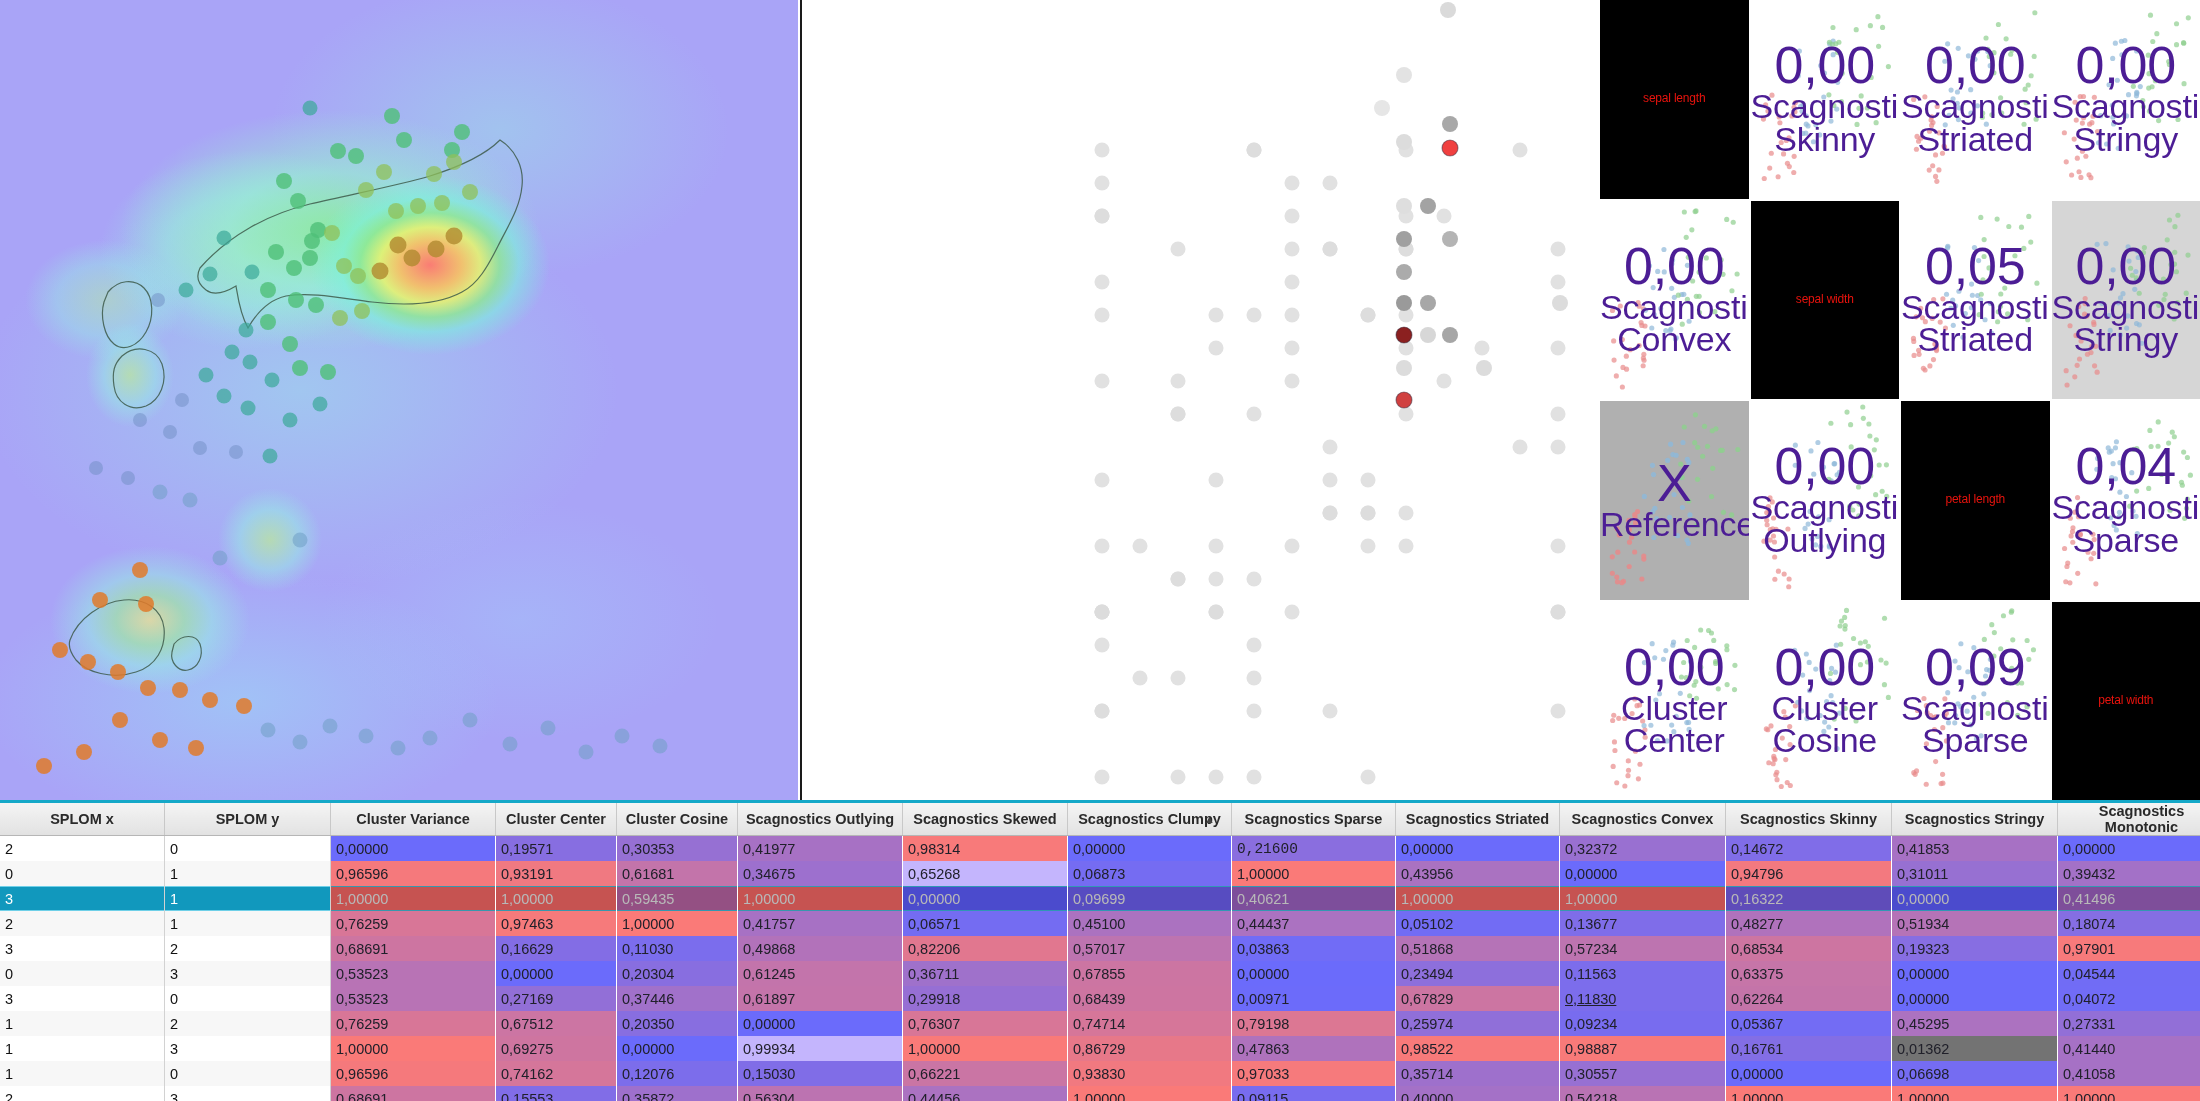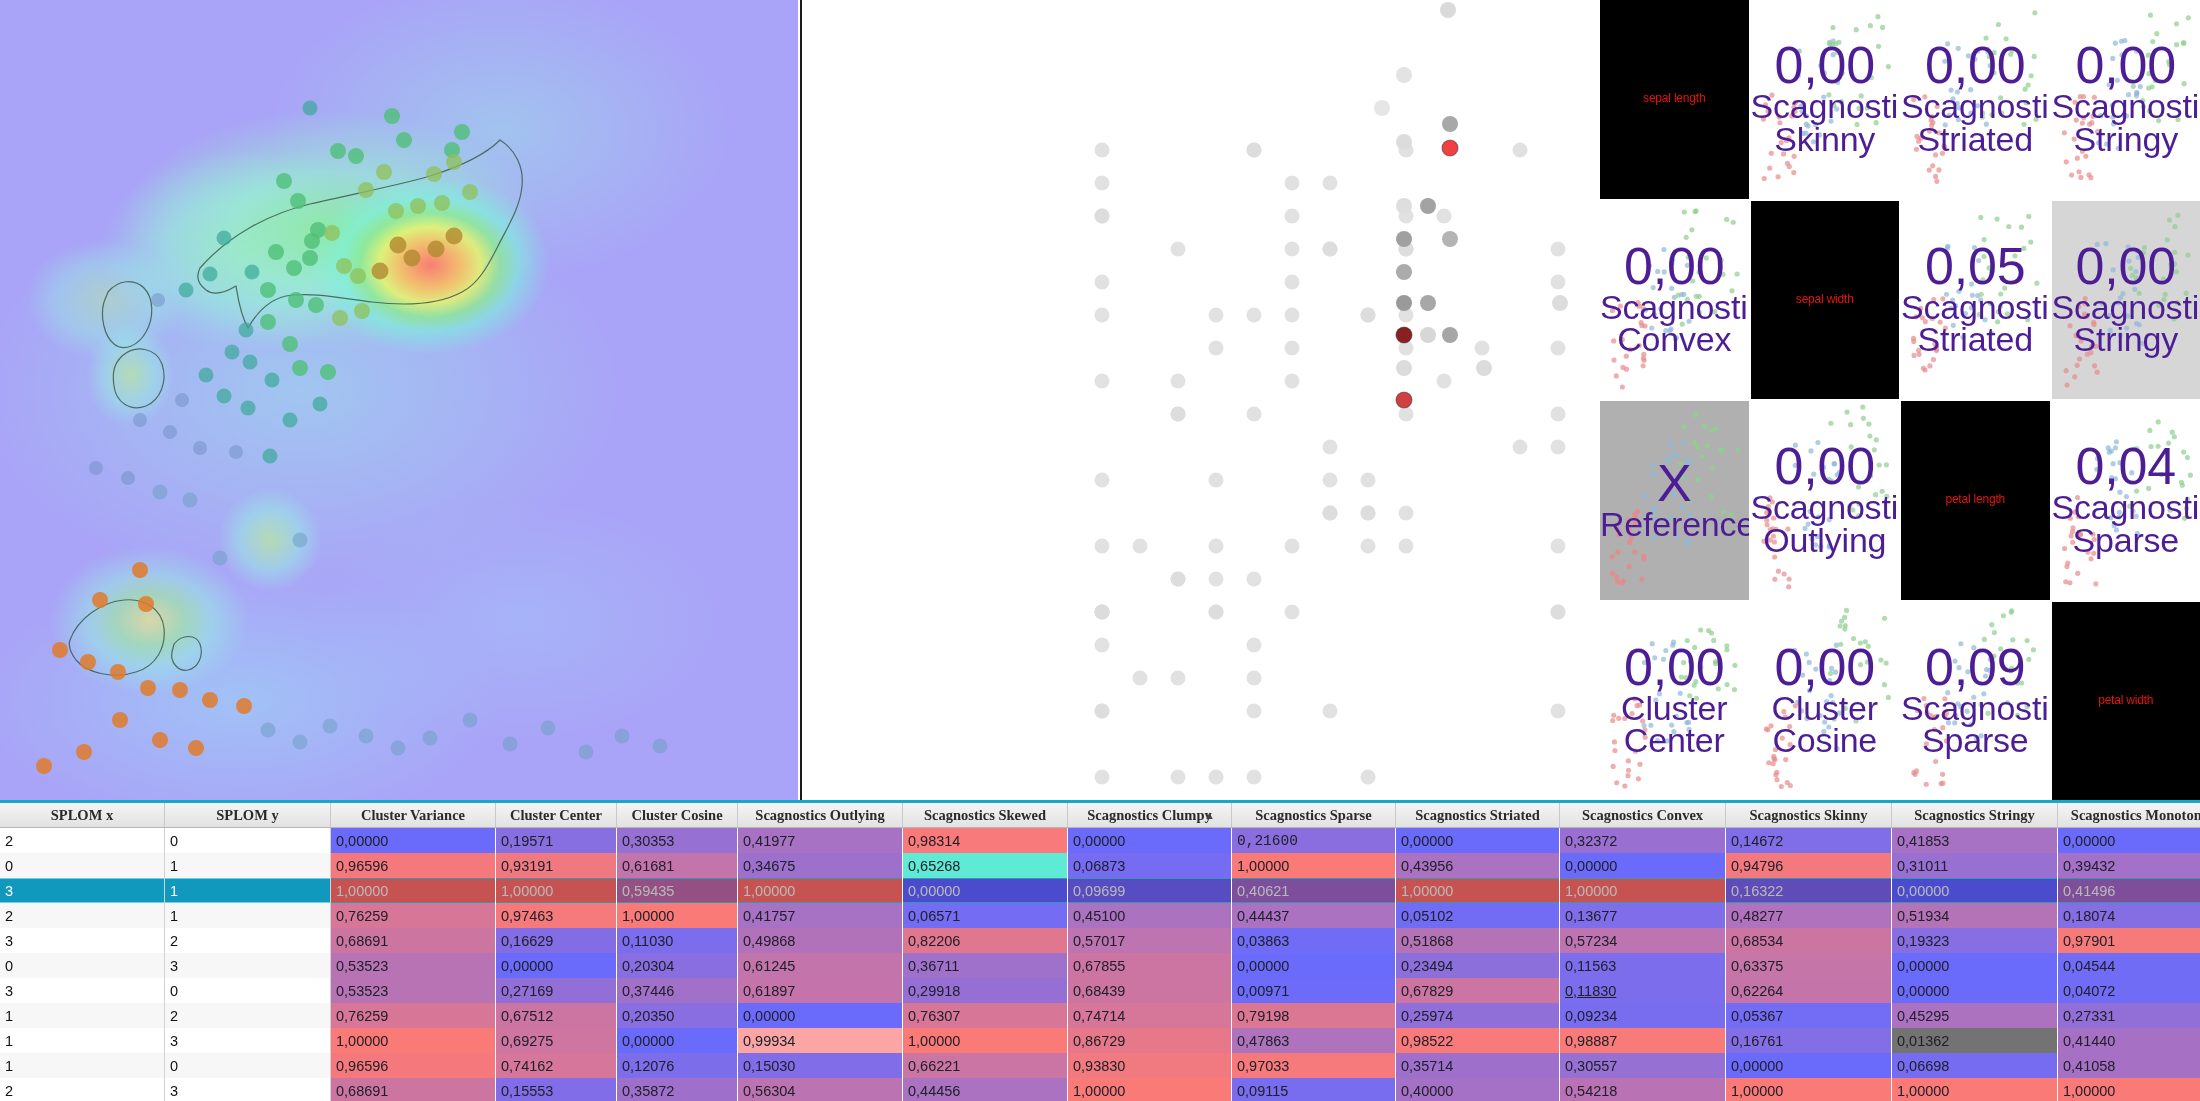--- a/index.html
+++ b/index.html
@@ -51,21 +51,21 @@
   .cell.diag .lbl{color:#e8130d;font-size:12px;}
   .cell.ref .lbl .val{font-size:52px;}
 
   
   #tablewrap{position:absolute;left:0;top:800px;width:2200px;height:301px;background:#fff;
              border-top:3px solid #15a8c8;box-sizing:border-box;overflow:hidden;}
   table{border-collapse:collapse;table-layout:fixed;width:2200px;font-size:14px;}
   thead th{height:24px;background:linear-gradient(#f4f4f4,#e2e2e2);
            border-right:1px solid #c8c8c8;border-bottom:1px solid #b6b6b6;
            color:#2a2a2a;font-weight:bold;font-size:14.5px;text-align:center;
-           font-family:Liberation Serif, serif;position:relative;padding:0 4px;margin-left:36px;}
+           font-family:Liberation Sans, sans-serif;position:relative;padding:0 4px;margin-left:36px;}
   thead th .sarr{position:absolute;right:16px;top:50%;transform:translateY(-50%);
                  font-size:11px;color:#444;}
   tbody td{height:25px;padding:0 5px;border-right:1px solid #fff;
            color:#20202a;font-size:14.5px;white-space:nowrap;overflow:hidden;}
   tbody td.idx{background:#fff;border-right:1px solid #d2d2d2;color:#111;}
   tbody tr.alt td.idx{background:#f7f7f7;}
   tbody tr.sel td.idx{background:#1198bd;color:#fff;
         box-shadow:inset 0 1px 0 #6fd0e8,inset 0 -1px 0 #6fd0e8;}
   tbody tr.sel td.num{color:#fff;
         box-shadow:inset 0 1px 0 rgba(90,210,235,.95),inset 0 -1px 0 rgba(90,210,235,.95);}
@@ -1243,21 +1243,21 @@
             <td class="num" style="background: rgb(167, 113, 196);">0,41853</td>
             <td class="num" style="background: rgb(107, 107, 251);">0,00000</td>
           </tr>
           <tr class="alt">
             <td class="idx">0</td>
             <td class="idx">1</td>
             <td class="num" style="background: rgb(245, 121, 124);">0,96596</td>
             <td class="num" style="background: rgb(240, 121, 129);">0,93191</td>
             <td class="num" style="background: rgb(195, 116, 170);">0,61681</td>
             <td class="num" style="background: rgb(157, 112, 206);">0,34675</td>
-            <td class="num" style="background: #5eead4;">0,65268</td>
+            <td class="num" style="background: #c4b5fd;">0,65268</td>
             <td class="num" style="background: rgb(117, 108, 242);">0,06873</td>
             <td class="num" style="background: rgb(250, 122, 120);">1,00000</td>
             <td class="num" style="background: rgb(170, 114, 193); margin-top: 36px;">0,43956</td>
             <td class="num" style="background: rgb(107, 107, 251);">0,00000</td>
             <td class="num" style="background: rgb(243, 121, 127);">0,94796</td>
             <td class="num" style="background: rgb(151, 112, 210);">0,31011</td>
             <td class="num" style="background: rgb(163, 113, 199);">0,39432</td>
           </tr>
           <tr class=" sel">
             <td class="idx">3</td>
@@ -1354,21 +1354,21 @@
             <td class="num" style="background: rgb(115, 108, 244);">0,05367</td>
             <td class="num" style="background: rgb(172, 114, 192);">0,45295</td>
             <td class="num" style="background: rgb(146, 111, 215);">0,27331</td>
           </tr>
           <tr class="">
             <td class="idx">1</td>
             <td class="idx">3</td>
             <td class="num" style="background: rgb(250, 122, 120);">1,00000</td>
             <td class="num" style="background: rgb(206, 117, 160);">0,69275</td>
             <td class="num" style="background: rgb(107, 107, 251);">0,00000</td>
-            <td class="num" style="background: #fca5a5;">0,99934</td>
+            <td class="num" style="background: #c4b5fd;">0,99934</td>
             <td class="num" style="background: rgb(250, 122, 120);">1,00000</td>
             <td class="num" style="background: rgb(231, 120, 137);">0,86729</td>
             <td class="num" style="background: rgb(175, 114, 188);">0,47863</td>
             <td class="num" style="background: rgb(248, 122, 122);">0,98522</td>
             <td class="num" style="background: rgb(248, 122, 121);">0,98887</td>
             <td class="num" style="background: rgb(131, 110, 229);">0,16761</td>
             <td class="num" style="background: #737373;">0,01362</td>
             <td class="num" style="background: rgb(166, 113, 197);">0,41440</td>
           </tr>
           <tr class="alt">

